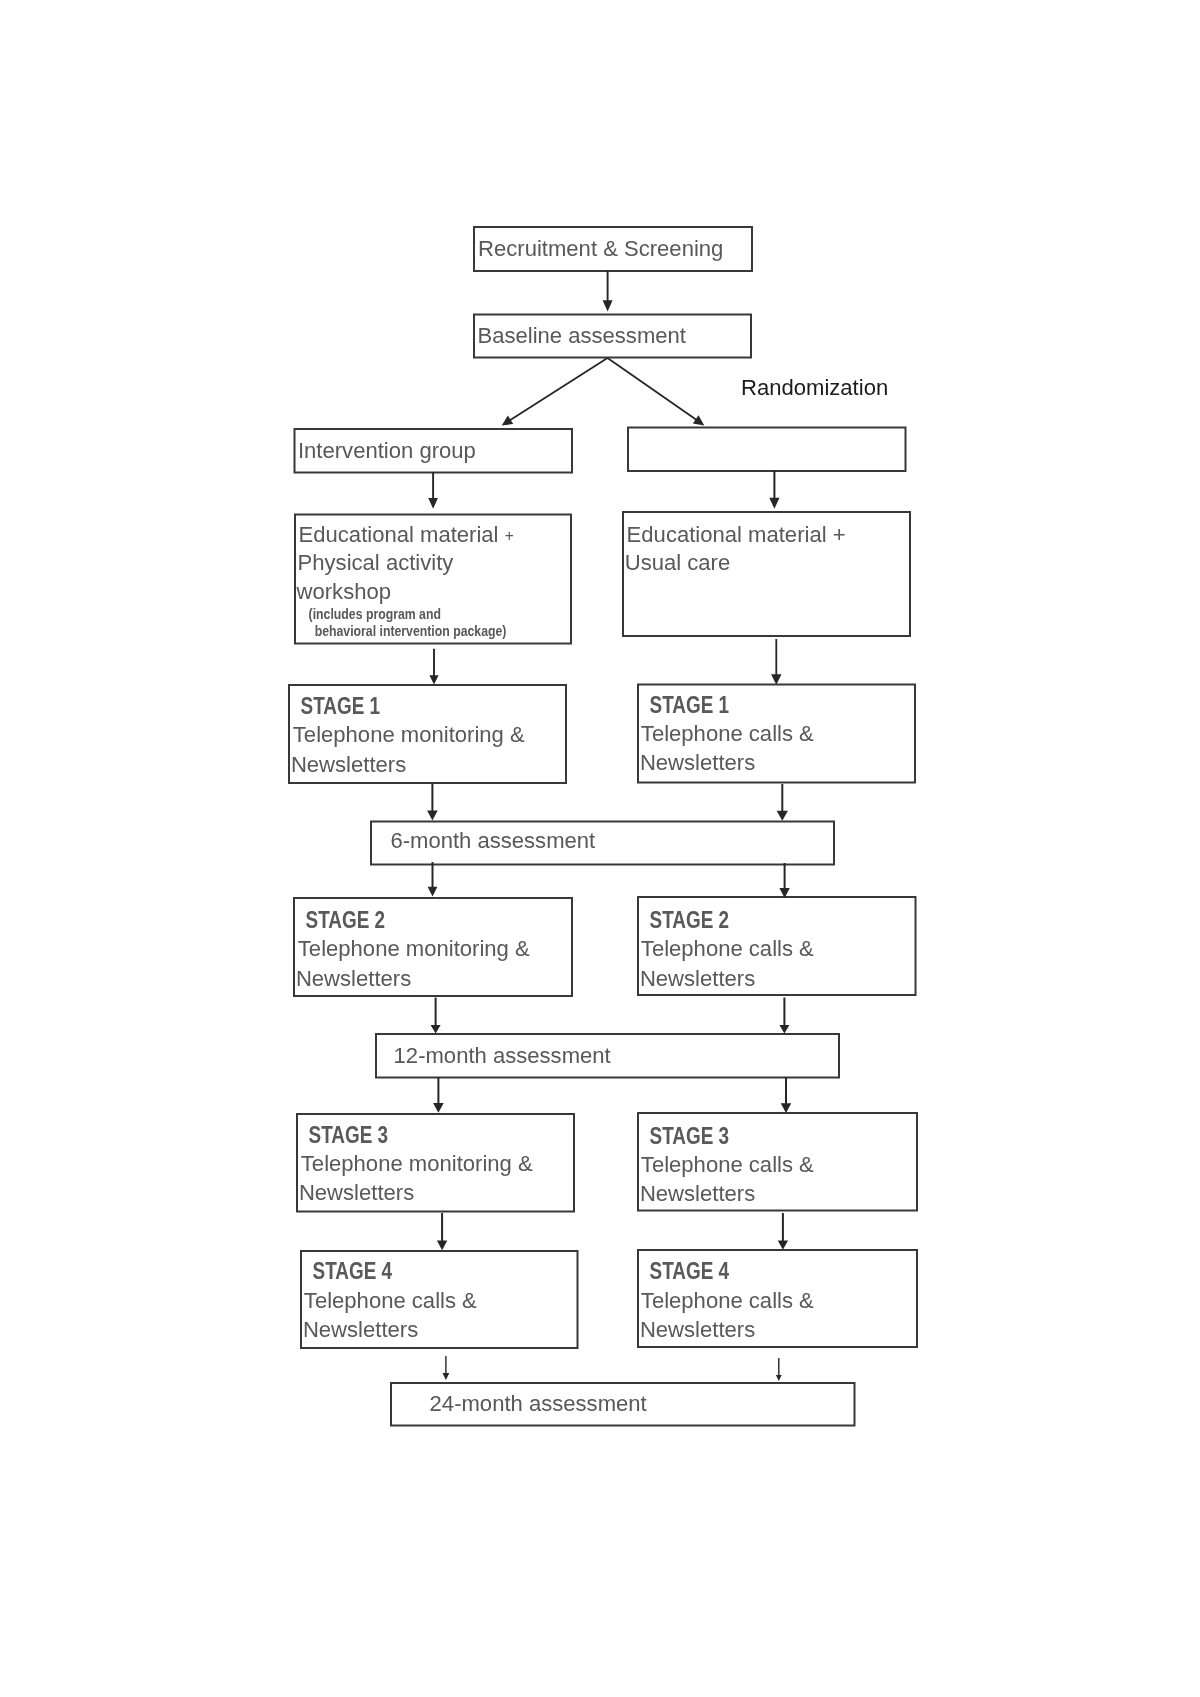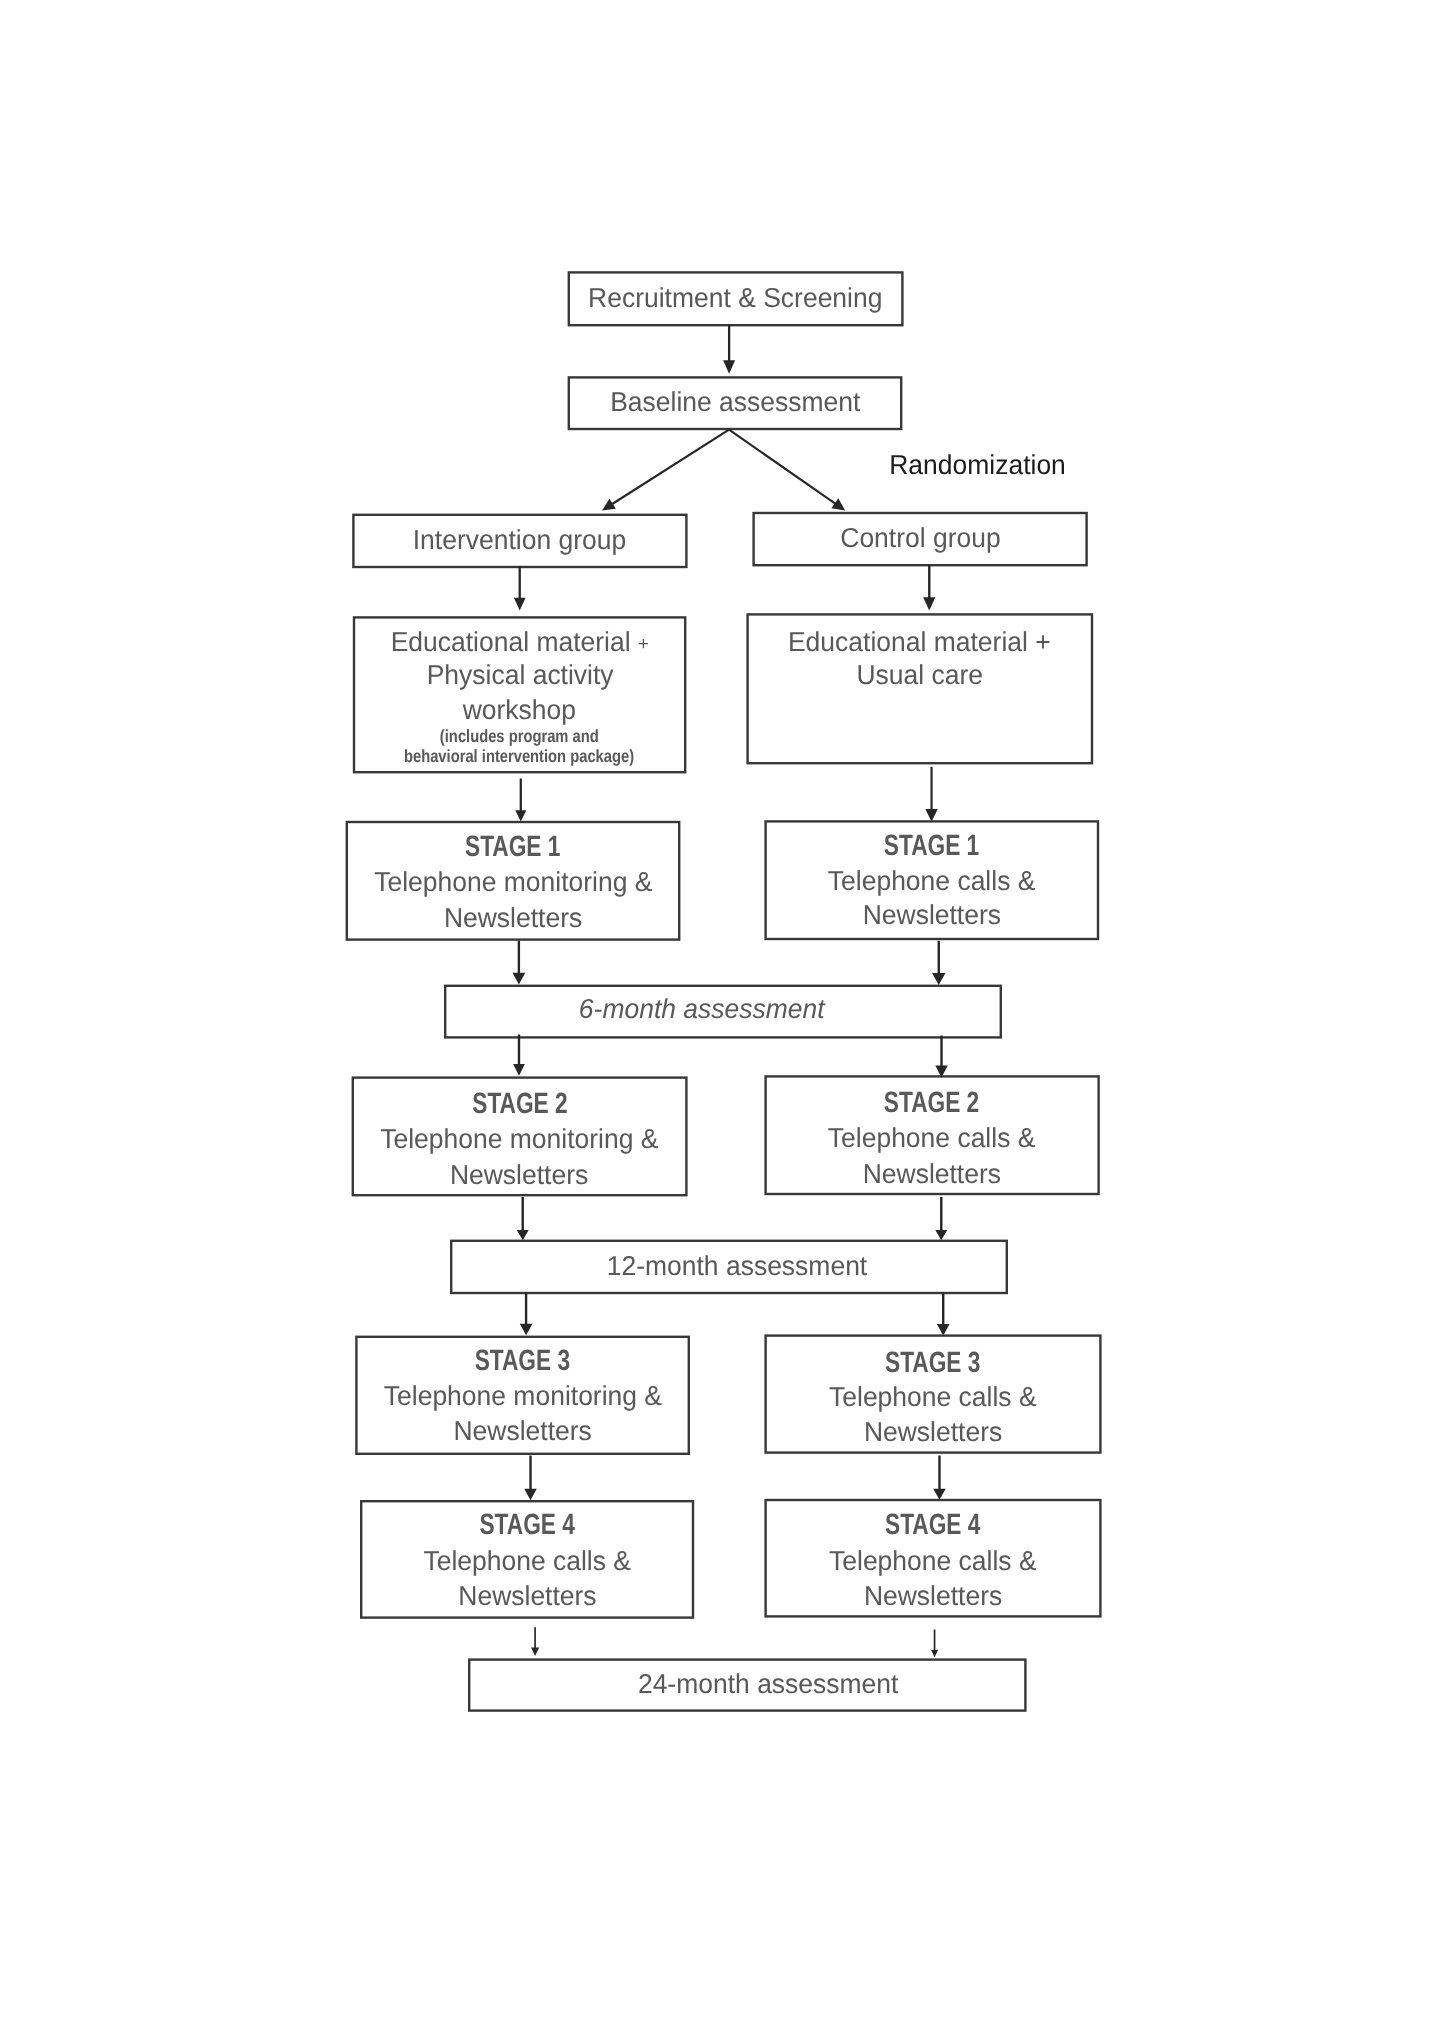--- a/index.html
+++ b/index.html
@@ -6,41 +6,41 @@
   html,body{margin:0;padding:0;background:#ffffff;}
   body{width:1200px;height:1697px;overflow:hidden;
        font-family:"Liberation Sans",sans-serif;
        -webkit-font-smoothing:antialiased;}
   #stage{position:relative;width:1200px;height:1697px;background:#ffffff;
          filter:grayscale(1);}
   svg#diagram{position:absolute;left:0;top:0;width:1200px;height:1697px;}
   #labels{position:absolute;left:0;top:0;width:1200px;height:1697px;}
 
   .node{position:absolute;display:flex;flex-direction:column;
-        align-items:center;justify-content:center;text-align:center;
+        align-items:flex-start;justify-content:center;text-align:center;
         color:#c2410c;box-sizing:border-box;
         font-size:22.8px;line-height:29.4px;}
   .ln{display:block;white-space:nowrap;transform:scaleX(0.968);}
   .bold{font-weight:700;font-size:24.4px;transform:scaleX(0.775);}
   .tiny{font-size:14.8px;font-weight:600;line-height:17.4px;transform:scaleX(0.83);}
   .sup{font-size:16px;line-height:0;position:relative;top:-0.5px;}
   .free{position:absolute;white-space:nowrap;color:#1c1c1c;
         font-size:22.8px;line-height:29.4px;
         transform-origin:left center;transform:scaleX(0.968);}
 
   
   #n-recruitment {left:474.0px; top:227.0px;  width:278.0px; height:44.0px;  transform:translateY(-0.5px);}
   #n-baseline    {left:474.0px; top:314.5px;  width:277.0px; height:43.0px;  transform:translateY(-0.5px);}
   #n-intervention{left:294.5px; top:429.0px;  width:277.5px; height:43.5px;  transform:translateY(-0.5px);}
   #n-control     {left:628.0px; top:427.5px;  width:277.5px; height:43.5px;  transform:translateY(-1.5px);}
   #n-edu_int     {left:295.0px; top:514.5px;  width:276.0px; height:129.0px; line-height:28.7px; transform:translateY(1.3px);}
   #n-edu_ctl     {left:623.0px; top:512.0px;  width:287.0px; height:124.0px; line-height:28.5px; transform:translateY(-25.7px);}
   #n-s1_int      {left:289.0px; top:685.0px;  width:277.0px; height:98.0px; line-height:29.3px; transform:translateY(1.4px);}
   #n-s1_ctl      {left:638.0px; top:684.5px;  width:277.0px; height:98.0px; line-height:29.3px; transform:translateY(0.3px);}
-  #n-m6          {left:353px; top:821.5px;  width:463.0px; height:43.0px;  transform:translateY(-2.0px);font-style:italic;}
+  #n-m6          {left:387px; top:821.5px;  width:463.0px; height:43.0px;  transform:translateY(-2.0px);}
   #n-s2_int      {left:294.0px; top:898.0px;  width:278.0px; height:98.0px; line-height:29.2px; transform:translateY(2.3px);}
   #n-s2_ctl      {left:638.0px; top:897.0px;  width:277.5px; height:98.0px; line-height:29.2px; transform:translateY(3.0px);}
   #n-m12         {left:376.0px; top:1034.0px; width:463.0px; height:43.5px;  transform:translateY(-0.5px);padding-left:14px;}
   #n-s3_int      {left:297.0px; top:1114.0px; width:277.0px; height:97.5px; line-height:28.6px; transform:translateY(0.6px);}
   #n-s3_ctl      {left:638.0px; top:1113.0px; width:279.0px; height:97.5px; line-height:28.6px; transform:translateY(3.0px);}
   #n-s4_int      {left:301.0px; top:1251.0px; width:276.5px; height:97.0px; line-height:28.8px; transform:translateY(1.3px);}
   #n-s4_ctl      {left:638.0px; top:1250.0px; width:279.0px; height:97.0px; line-height:28.8px; transform:translateY(2.4px);}
   #n-m24         {left:391.0px; top:1383.0px; width:463.5px; height:42.5px;  transform:translateY(-1.2px);padding-left:35px;}
   #randomization {left:741.3px; top:372.5px;}
 </style>
@@ -156,23 +156,20 @@
     </div>
 
     <div class="node" id="n-intervention">
       <span class="ln">Intervention group</span>
     </div>
 
     <div class="node" id="n-baseline">
       <span class="ln">Baseline assessment</span>
     </div>
 
-    <div class="node" id="n-control">
-      <span class="ln">Control group</span>
-    </div>
 
     <div class="node" id="n-edu_int">
       <span class="ln"><span>Educational material </span><span class="sup">+</span></span>
       <span class="ln">Physical activity</span>
       <span class="ln">workshop</span>
       <span class="ln tiny">(includes program and</span>
       <span class="ln tiny">behavioral intervention package)</span>
     </div>
 
     <div class="node" id="n-edu_ctl">

